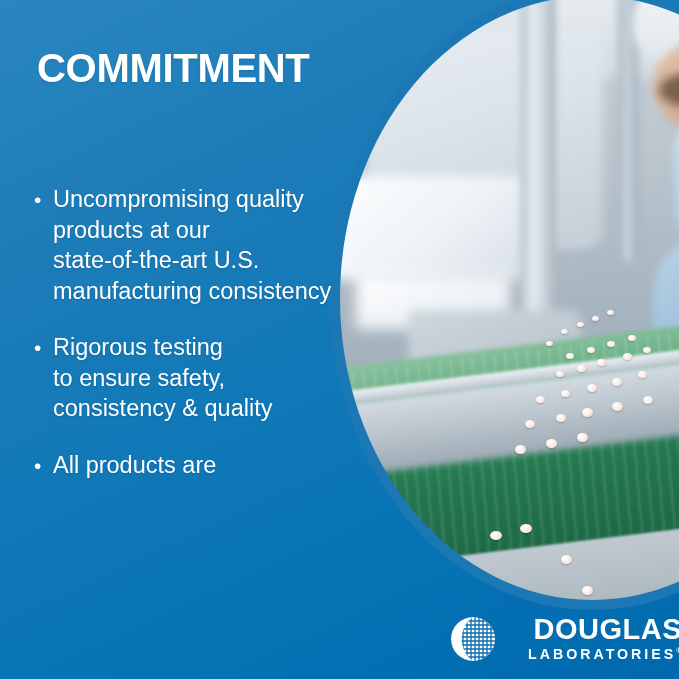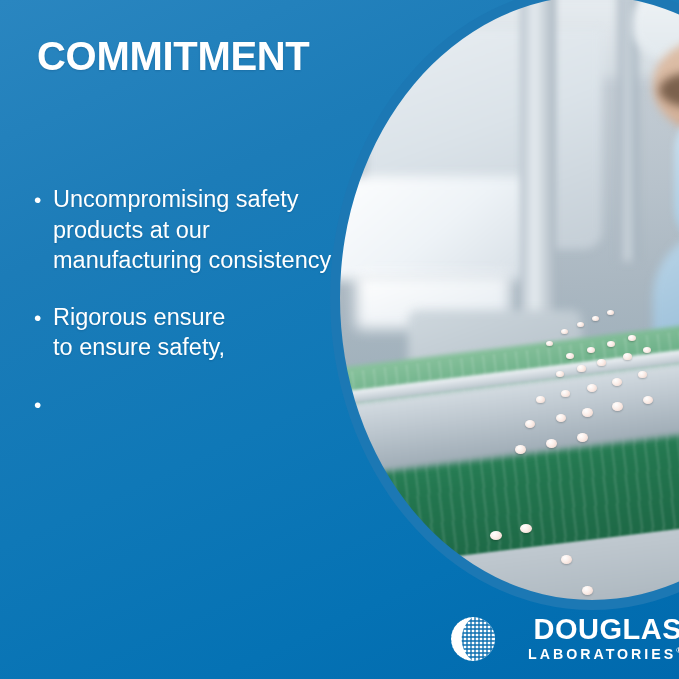--- a/index.html
+++ b/index.html
@@ -65,21 +65,21 @@
     background:linear-gradient(180deg,#eef2f5,#b9c4cc);transform:rotate(-7deg);filter:blur(1.5px);}
   .cv-base{position:absolute;left:-8%;top:86%;width:122%;height:16%;
     background:linear-gradient(180deg,#c6ced5,#aab5bd);transform:rotate(-7deg);filter:blur(3px);}
   .pill{position:absolute;border-radius:50%;
     background:radial-gradient(circle at 36% 30%,#fff 0%,#fbeee9 45%,#eccfc5 100%);
     box-shadow:0 1px 2px rgba(0,0,0,.22);}
   
   #ring{position:absolute;left:330px;top:-14px;width:524px;height:624px;
     border-radius:50%;border:10px solid #1c78b4;box-sizing:border-box;pointer-events:none;}
   
-  #headline{position:absolute;left:37px;top:36px;width:330px;color:#fff;
+  #headline{position:absolute;left:37px;top:48px;width:330px;color:#fff;
     font-size:40px;font-weight:700;line-height:1.02;letter-spacing:-.3px;
     text-shadow:0 1px 2px rgba(0,40,75,.18);}
   #headline .hl{display:block;white-space:nowrap;}
   #bullets{position:absolute;left:34px;top:184px;width:312px;}
   .bullet{display:flex;margin-bottom:26px;}
   .dot{color:#fff;font-size:21px;line-height:31px;width:19px;flex:0 0 19px;}
   .btxt{color:#fff;font-size:23.5px;line-height:30.5px;font-weight:400;
     text-shadow:0 1px 2px rgba(0,40,75,.2);}
   .btxt span{display:block;white-space:nowrap;}
   
@@ -164,37 +164,40 @@
 
   <div id="headline">
     <span class="hl">COMMITMENT</span>
   </div>
 
   <div id="bullets">
 
     <div class="bullet">
       <div class="dot">•</div>
       <div class="btxt">
-        <span>Uncompromising safety</span>
+        <span>Uncompromising quality</span>
         <span>products at our</span>
+        <span>state-of-the-art U.S.</span>
         <span>manufacturing consistency</span>
       </div>
     </div>
 
     <div class="bullet">
       <div class="dot">•</div>
       <div class="btxt">
-        <span>Rigorous ensure</span>
+        <span>Rigorous testing</span>
         <span>to ensure safety,</span>
+        <span>consistency &amp; quality</span>
       </div>
     </div>
 
     <div class="bullet">
       <div class="dot">•</div>
       <div class="btxt">
+        <span>All products are</span>
       </div>
     </div>
 
   </div>
 
   <div id="logo">
     <div id="logo-mark">
       <svg width="46" height="46" viewBox="0 0 46 46">
         <defs>
           <clipPath id="cc">

